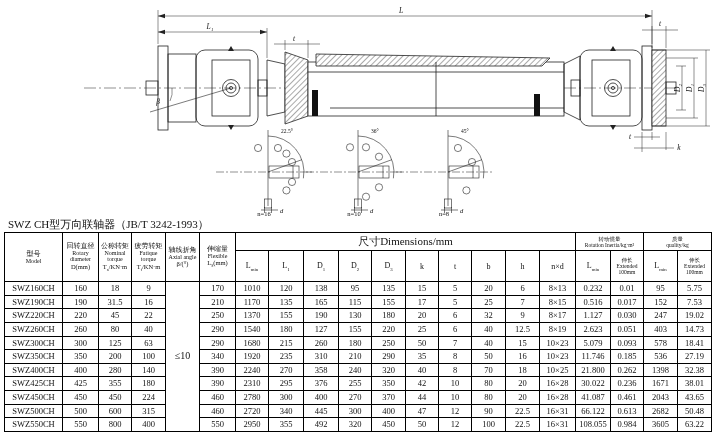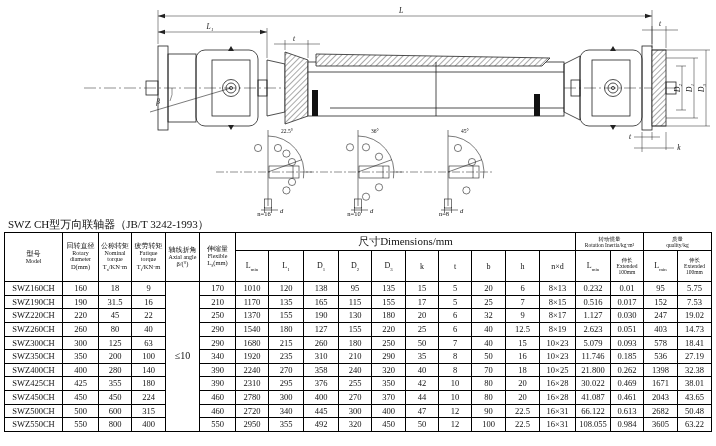--- a/index.html
+++ b/index.html
@@ -460,21 +460,21 @@
         <td>295</td>
         <td>376</td>
         <td>255</td>
         <td>350</td>
         <td>42</td>
         <td>10</td>
         <td>80</td>
         <td>20</td>
         <td>16×28</td>
         <td>30.022</td>
-        <td>0.469</td>
+        <td>0.236</td>
         <td>1671</td>
         <td>38.01</td>
       </tr>
       <tr>
         <td>SWZ450CH</td>
         <td>450</td>
         <td>450</td>
         <td>224</td>
         <td>460</td>
         <td>2780</td>

